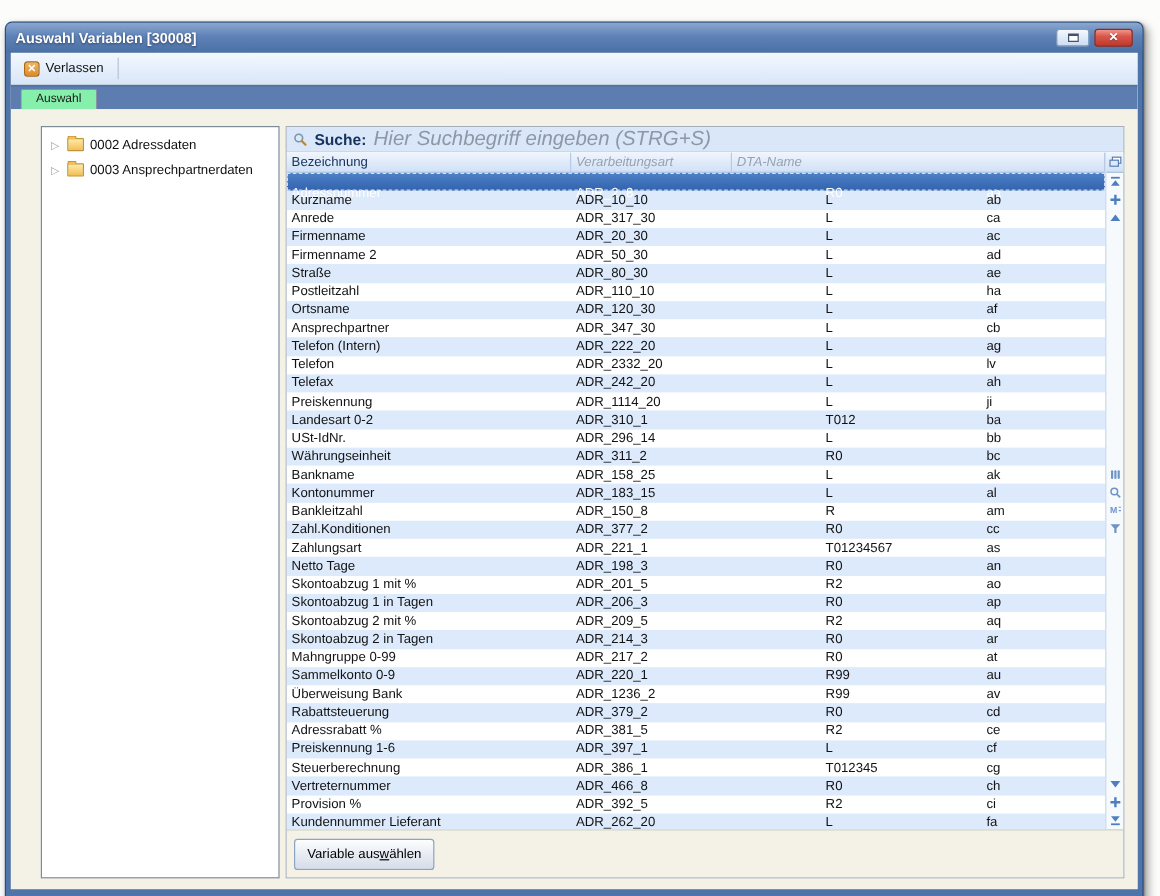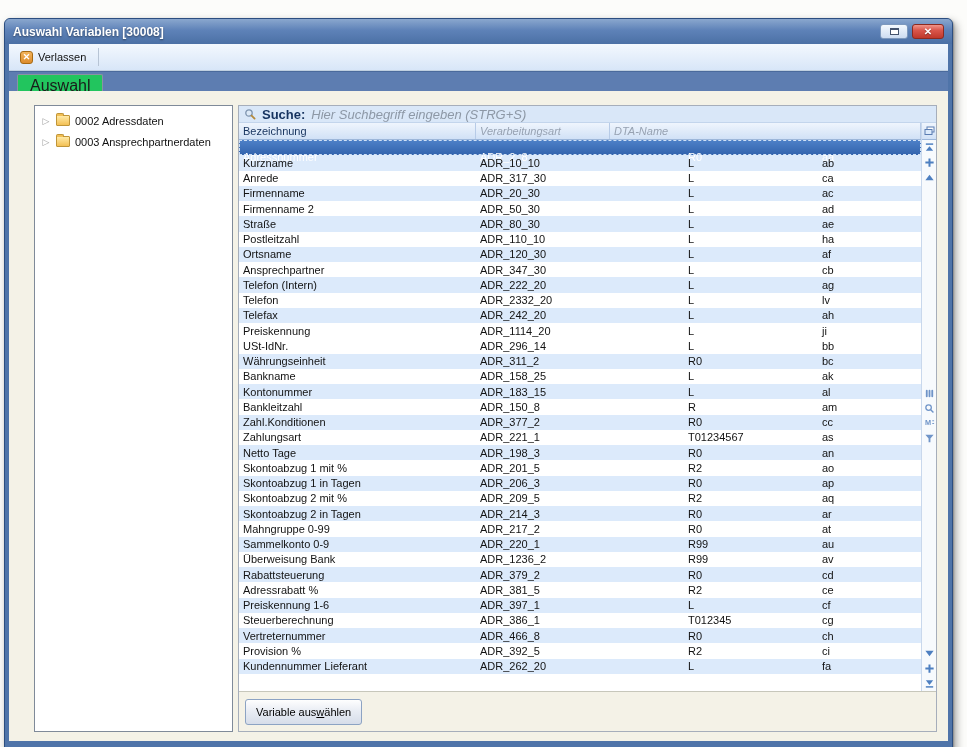--- a/index.html
+++ b/index.html
@@ -35,22 +35,22 @@
              border-bottom:1px solid #bfcfe0; display:flex; align-items:center; padding:0 7px; }
   .tool-btn { display:flex; align-items:center; gap:5px; font-size:11px; color:#111;
               padding:2px 6px 2px 4px; border-radius:2px; cursor:default; }
   .tool-icon { width:13px; height:13px; border-radius:3px; color:#fff; font-size:9px; font-weight:bold;
                background:linear-gradient(#f2b45c,#dd8c2c); border:1px solid #a86a12;
                display:flex; align-items:center; justify-content:center; line-height:1; }
   .tool-sep { width:1px; height:18px; background:#b7c4d5; margin-left:6px; }
 
   .tabstrip { flex:0 0 20px; background:#5d7db1; border-top:1px solid #4a6a9c; position:relative; }
   .tab { position:absolute; left:8px; bottom:0; height:17px; padding:2px 12px 0;
-         background:#22c55e; border:1px solid #8a93a3; border-bottom:none;
-         border-radius:2px 2px 0 0; font-size:16px; color:#1a1a1a; }
+         background:#86efac; border:1px solid #8a93a3; border-bottom:none;
+         border-radius:2px 2px 0 0; font-size:10px; color:#1a1a1a; }
 
   .content { flex:1; position:relative; background:#f4f2e7; }
 
   
   .tree { position:absolute; left:25px; top:14px; width:199px; bottom:9px;
           background:#fff; border:1px solid #7f8a99; padding-top:4px; }
   .tree-item { display:flex; align-items:center; height:21px; padding-left:6px; gap:5px;
                font-size:11px; color:#111; cursor:default; }
   .expander { color:#a0a0a0; font-size:9px; width:10px; text-align:center; }
   .folder { width:14px; height:11px; position:relative; border-radius:1px;
@@ -59,21 +59,21 @@
                    background:#f3c055; border:1px solid #c09538; border-bottom:none;
                    border-radius:2px 2px 0 0; }
 
   
   .panel { position:absolute; left:229px; top:14px; right:11px; bottom:9px;
            border:1px solid #a6aebb; background:#fff; display:flex; flex-direction:column; }
 
   .searchbar { flex:0 0 17px; background:#d9e7f8; border-bottom:1px solid #c3d5ec;
                display:flex; align-items:center; gap:6px; padding:0 5px; cursor:text; }
   .search-label { font-size:13px; font-weight:bold; color:#16335f; }
-  .search-placeholder { font-size:13px; font-style:italic; color:#8d98a6; }
+  .search-placeholder { font-size:17px; font-style:italic; color:#8d98a6; }
 
   .grid { flex:1; position:relative; background:#fff; overflow:hidden; }
   .gheader { display:flex; height:17px; background:linear-gradient(#eff5fd,#d1e1f6);
              border-bottom:1px solid #9db7da; padding-right:15px; }
   .gh { font-size:11px; color:#17335e; padding:2px 4px 0; border-right:1px solid #b7cbe7; }
   .gh.muted { color:#97a2b2; font-style:italic; }
   .c1 { width:237px; } .c2 { width:208px; } .c3 { width:134px; } .c4 { flex:1; }
 
   .rows { position:absolute; left:0; right:15px; top:17px; bottom:0; background:#fff; }
   .row { display:flex; height:15.25px; align-items:center; cursor:default; }
@@ -234,20 +234,26 @@
     <div class="cell c2">ADR_242_20</div>
     <div class="cell c3">L</div>
     <div class="cell c4">ah</div>
   </div>
               <div class="row">
     <div class="cell c1">Preiskennung</div>
     <div class="cell c2">ADR_1114_20</div>
     <div class="cell c3">L</div>
     <div class="cell c4">ji</div>
   </div>
+              <div class="row alt">
+    <div class="cell c1">Landesart 0-2</div>
+    <div class="cell c2">ADR_310_1</div>
+    <div class="cell c3">T012</div>
+    <div class="cell c4">ba</div>
+  </div>
               <div class="row">
     <div class="cell c1">USt-IdNr.</div>
     <div class="cell c2">ADR_296_14</div>
     <div class="cell c3">L</div>
     <div class="cell c4">bb</div>
   </div>
               <div class="row alt">
     <div class="cell c1">Währungseinheit</div>
     <div class="cell c2">ADR_311_2</div>
     <div class="cell c3">R0</div>

